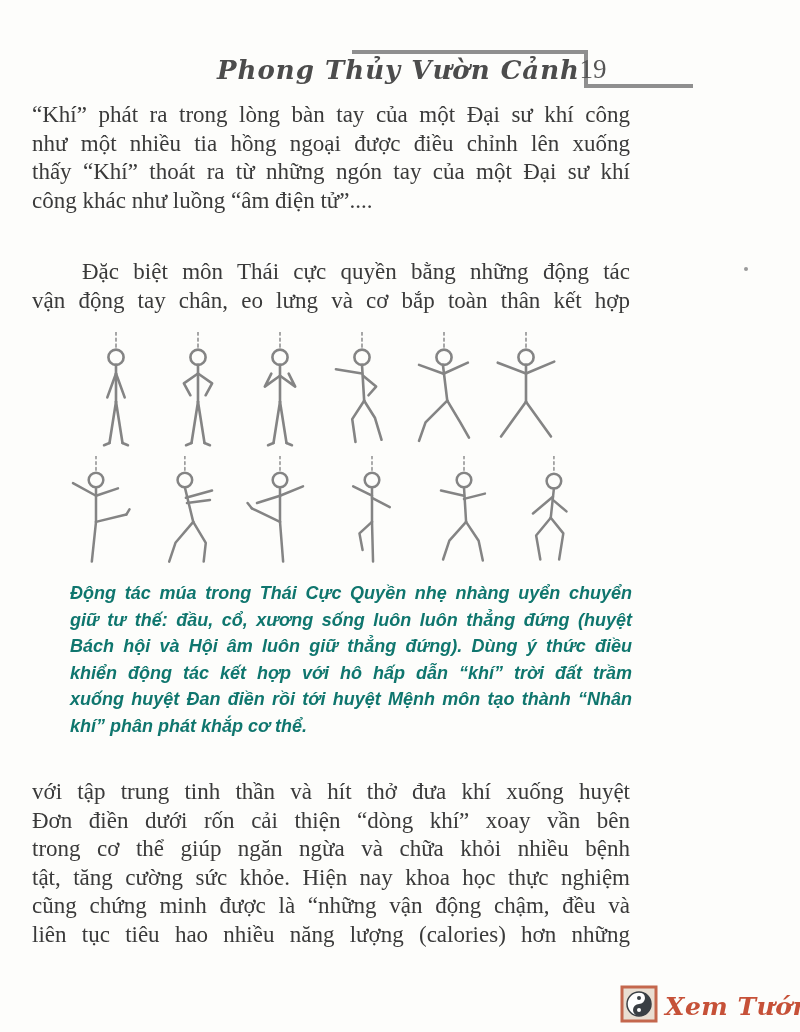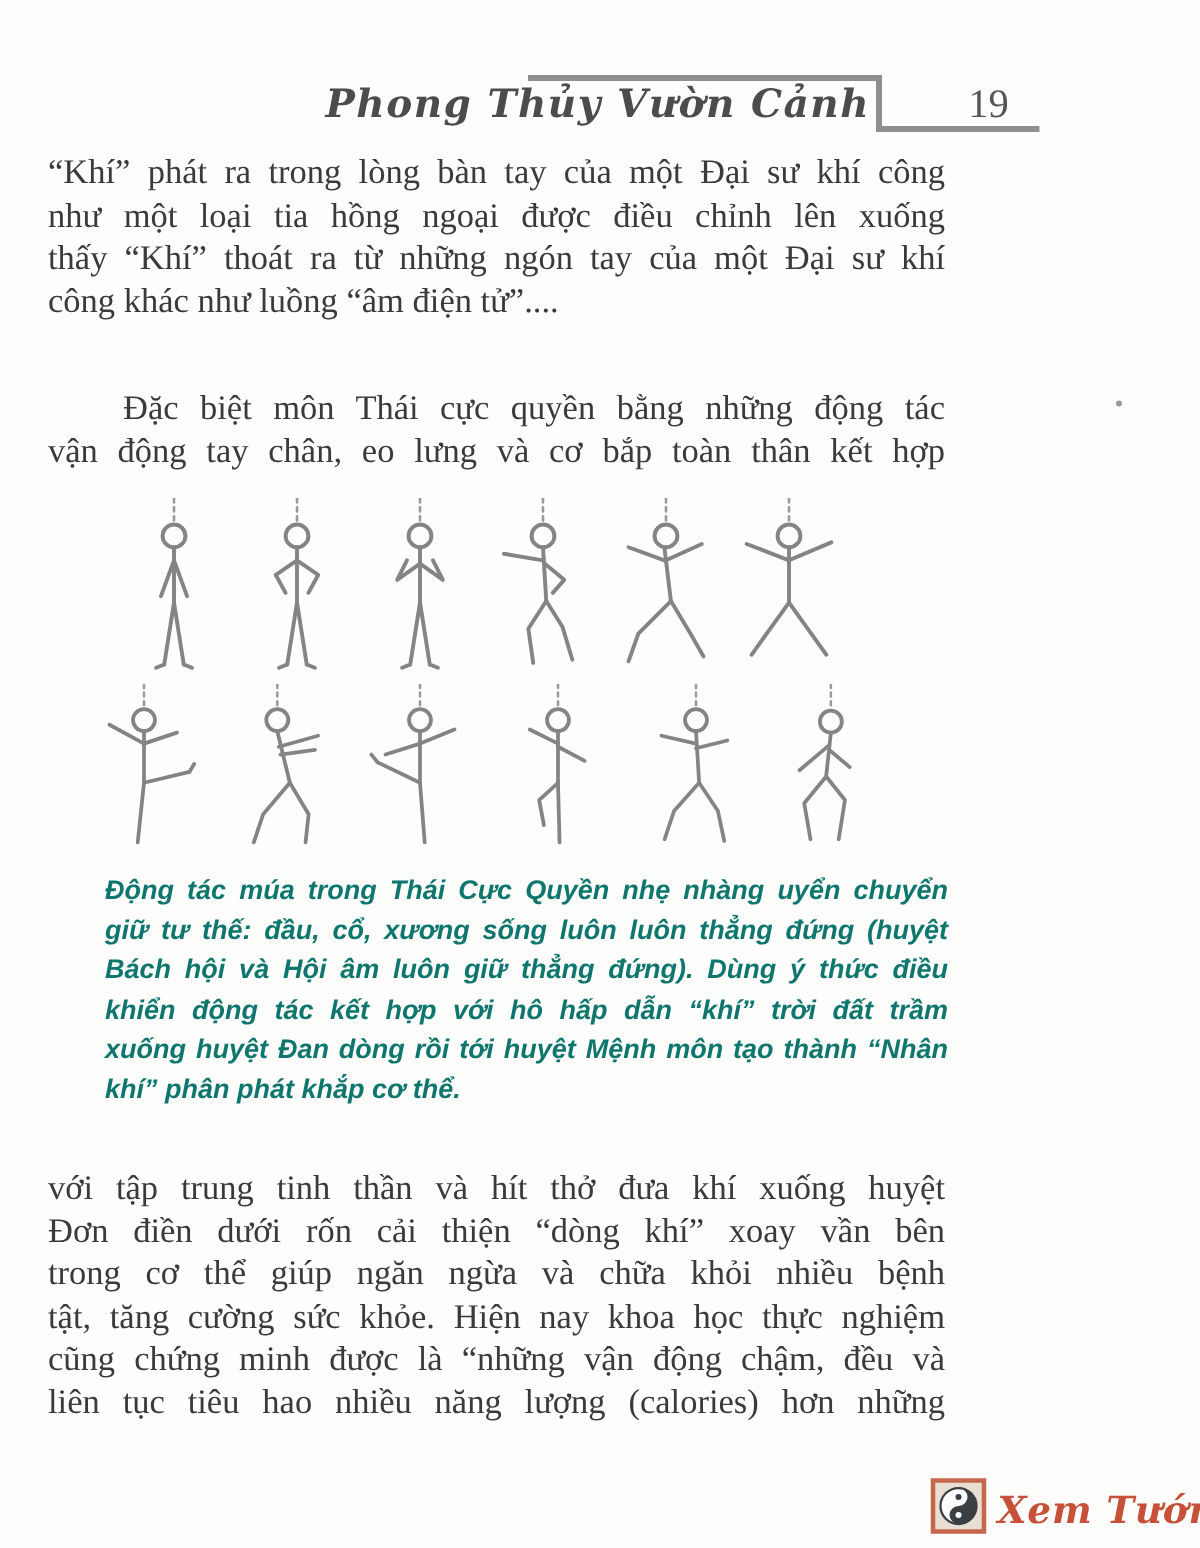--- a/index.html
+++ b/index.html
@@ -12,21 +12,21 @@
   .rule{position:absolute;background:#8f8f8f;}
   .rule-top{left:352px;top:50px;width:236px;height:4px;}
   .rule-vert{left:584px;top:50px;width:4px;height:38px;}
   .rule-bottom{left:584px;top:84px;width:109px;height:4px;}
   .book-title{
     position:absolute;right:220px;top:55px;white-space:nowrap;
     font-family:"DejaVu Serif",serif;font-style:italic;font-weight:bold;
     font-size:26px;color:#4c4c4c;letter-spacing:1px;text-align:right;
   }
   .page-number{
-    position:absolute;left:634px;top:54px;width:50px;text-align:center;
+    position:absolute;left:568px;top:54px;width:50px;text-align:center;
     font-size:27px;color:#555;
   }
   
   .para{position:absolute;left:32px;width:598px;font-size:23px;line-height:28.5px;}
   .para .line{text-align:justify;text-align-last:justify;}
   .para.last-left .line:last-child{text-align-last:left;}
   .p1{top:101px;}
   .p2{top:258px;}
   .p2 .line:first-child{text-indent:50px;}
   .p3{top:778px;}
@@ -60,21 +60,21 @@
 <div class="page">
 
   <div class="rule rule-top"></div>
   <div class="rule rule-vert"></div>
   <div class="rule rule-bottom"></div>
   <div class="book-title">Phong Thủy Vườn Cảnh</div>
   <div class="page-number">19</div>
 
   <div class="para p1 last-left">
       <div class="line">“Khí” phát ra trong lòng bàn tay của một Đại sư khí công</div>
-      <div class="line">như một loại tia hồng ngoại được điều chỉnh lên xuống</div>
+      <div class="line">như một nhiều tia hồng ngoại được điều chỉnh lên xuống</div>
       <div class="line">thấy “Khí” thoát ra từ những ngón tay của một Đại sư khí</div>
       <div class="line">công khác như luồng “âm điện tử”....</div>
     </div>
 
   <div class="para p2">
       <div class="line">Đặc biệt môn Thái cực quyền bằng những động tác</div>
       <div class="line">vận động tay chân, eo lưng và cơ bắp toàn thân kết hợp</div>
     </div>
 
   <div class="figrow figrow1">
@@ -224,21 +224,21 @@
           <path d="M30,59 L42,74 L38,99"></path>
       </svg>
     </div>
   </div>
 
   <div class="caption">
       <div class="line">Động tác múa trong Thái Cực Quyền nhẹ nhàng uyển chuyển</div>
       <div class="line">giữ tư thế: đầu, cổ, xương sống luôn luôn thẳng đứng (huyệt</div>
       <div class="line">Bách hội và Hội âm luôn giữ thẳng đứng). Dùng ý thức điều</div>
       <div class="line">khiển động tác kết hợp với hô hấp dẫn “khí” trời đất trầm</div>
-      <div class="line">xuống huyệt Đan dòng rồi tới huyệt Mệnh môn tạo thành “Nhân</div>
+      <div class="line">xuống huyệt Đan điền rồi tới huyệt Mệnh môn tạo thành “Nhân</div>
       <div class="line">khí” phân phát khắp cơ thể.</div>
     </div>
 
   <div class="para p3">
       <div class="line">với tập trung tinh thần và hít thở đưa khí xuống huyệt</div>
       <div class="line">Đơn điền dưới rốn cải thiện “dòng khí” xoay vần bên</div>
       <div class="line">trong cơ thể giúp ngăn ngừa và chữa khỏi nhiều bệnh</div>
       <div class="line">tật, tăng cường sức khỏe. Hiện nay khoa học thực nghiệm</div>
       <div class="line">cũng chứng minh được là “những vận động chậm, đều và</div>
       <div class="line">liên tục tiêu hao nhiều năng lượng (calories) hơn những</div>

